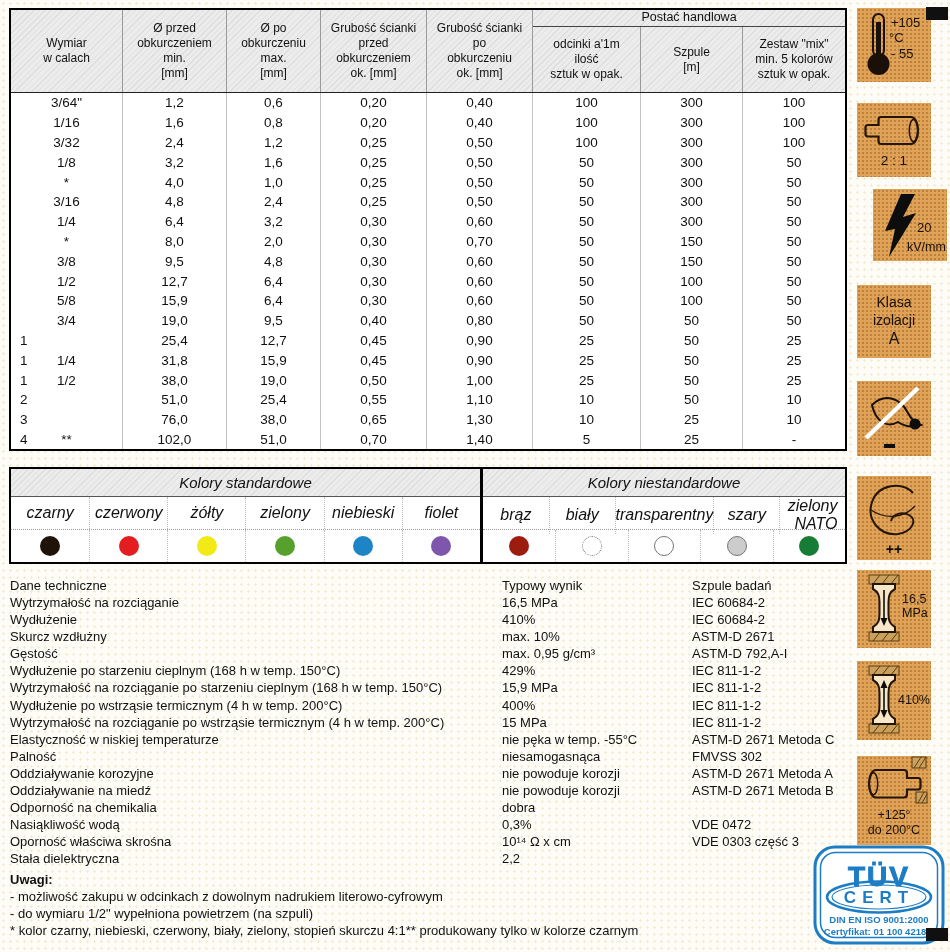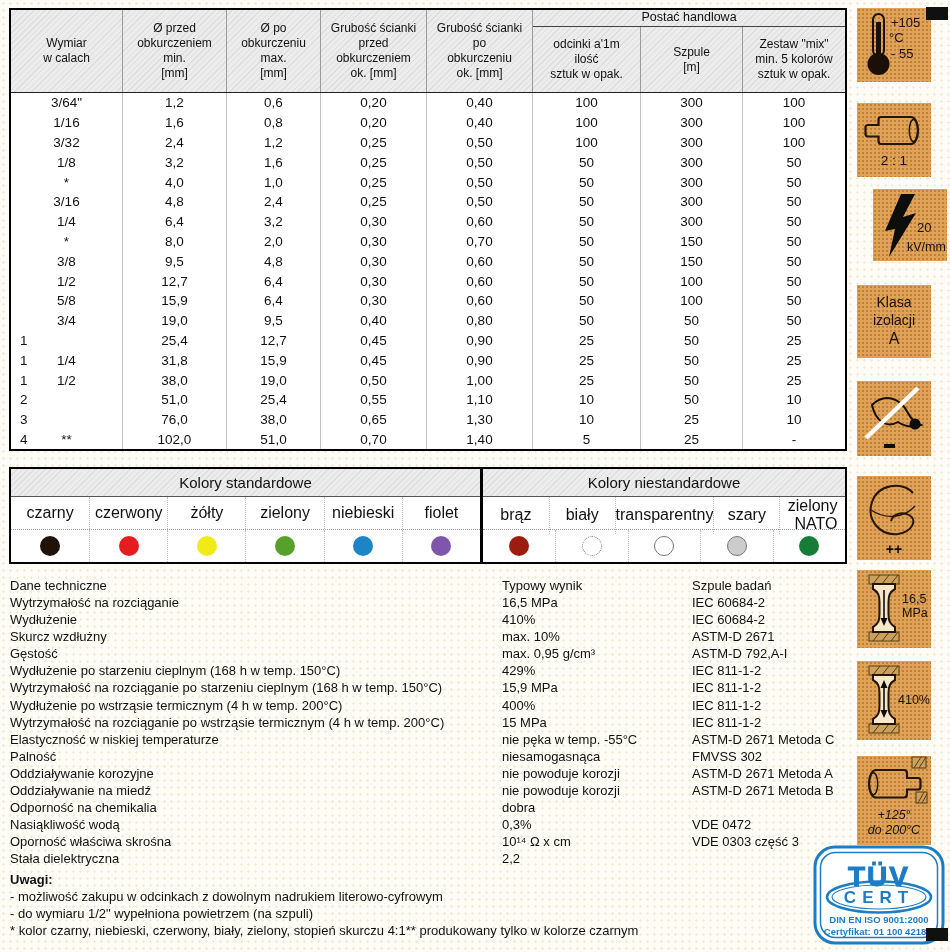--- a/index.html
+++ b/index.html
@@ -23,21 +23,21 @@
   .hcell.c8{grid-column:8;grid-row:2;border-right:none;}
   .spec-row{display:grid;grid-template-columns:112px 104px 94px 106px 106px 108px 102px 1fr;height:19.8px;}
   .spec-row .cell{display:flex;align-items:center;justify-content:center;font-size:13.5px;
     border-right:1px solid #c4c4c4;box-sizing:border-box;}
   .spec-row .cell:last-child{border-right:none;}
   .size-cell{position:relative;}
   .size-cell .whole{position:absolute;left:9px;}
   .size-cell .frac{width:100%;text-align:center;}
   
   .colors-table{position:absolute;left:9px;top:467px;width:838px;border:2px solid #000;background:#fff;
-    box-sizing:border-box;display:grid;grid-template-columns:469px 1fr;}
+    box-sizing:border-box;display:grid;grid-template-columns:469px 1fr;font-style:italic;}
   .color-group.right{border-left:3px solid #000;}
   .ctitle{height:27px;display:flex;align-items:center;justify-content:center;font-size:15px;
     border-bottom:1px solid #555;
     background-color:#ececec;
     background-image:repeating-linear-gradient(135deg, rgba(0,0,0,0.06) 0 1px, transparent 1px 4px);}
   .cnames,.cdots{display:grid;grid-auto-flow:column;grid-auto-columns:1fr;height:32px;}
   .cdots{border-top:1px dotted #999;}
   .cname,.cdot-cell{display:flex;align-items:center;justify-content:center;font-size:16px;text-align:right;
     white-space:pre-line;line-height:1.15;border-left:1px dotted #bbb;box-sizing:border-box;}
   .cname:first-child,.cdot-cell:first-child{border-left:none;}
@@ -54,21 +54,21 @@
   
   .sq{position:absolute;left:857px;width:74px;box-sizing:border-box;
     background-color:#dfa257;
     background-image:radial-gradient(rgba(120,70,10,0.35) 1px, transparent 1.3px);
     background-size:4px 4px;color:#1a1008;}
   .sq svg{display:block;}
   .i1{top:8px;height:74px;} .i2{top:103px;height:74px;} .i3{top:189px;height:72px;margin-left:16px;}
   .i4{top:285px;height:73px;display:flex;flex-direction:column;align-items:center;justify-content:center;
       font-size:14px;line-height:1.3;text-align:center;}
   .i5{top:381px;height:75px;} .i6{top:476px;height:84px;} .i7{top:570px;height:78px;}
-  .i8{top:661px;height:79px;} .i9{top:756px;height:89px;font-style:italic;}
+  .i8{top:661px;height:79px;} .i9{top:756px;height:89px;}
   .tuv{position:absolute;left:812px;top:844px;}
   .corner{position:absolute;background:#101010;}
   .corner.tr{left:926px;top:7px;width:22px;height:13px;}
   .corner.br{left:926px;top:928px;width:22px;height:13px;}
 </style>
 </head>
 <body>
 
 <div class="page">
 

